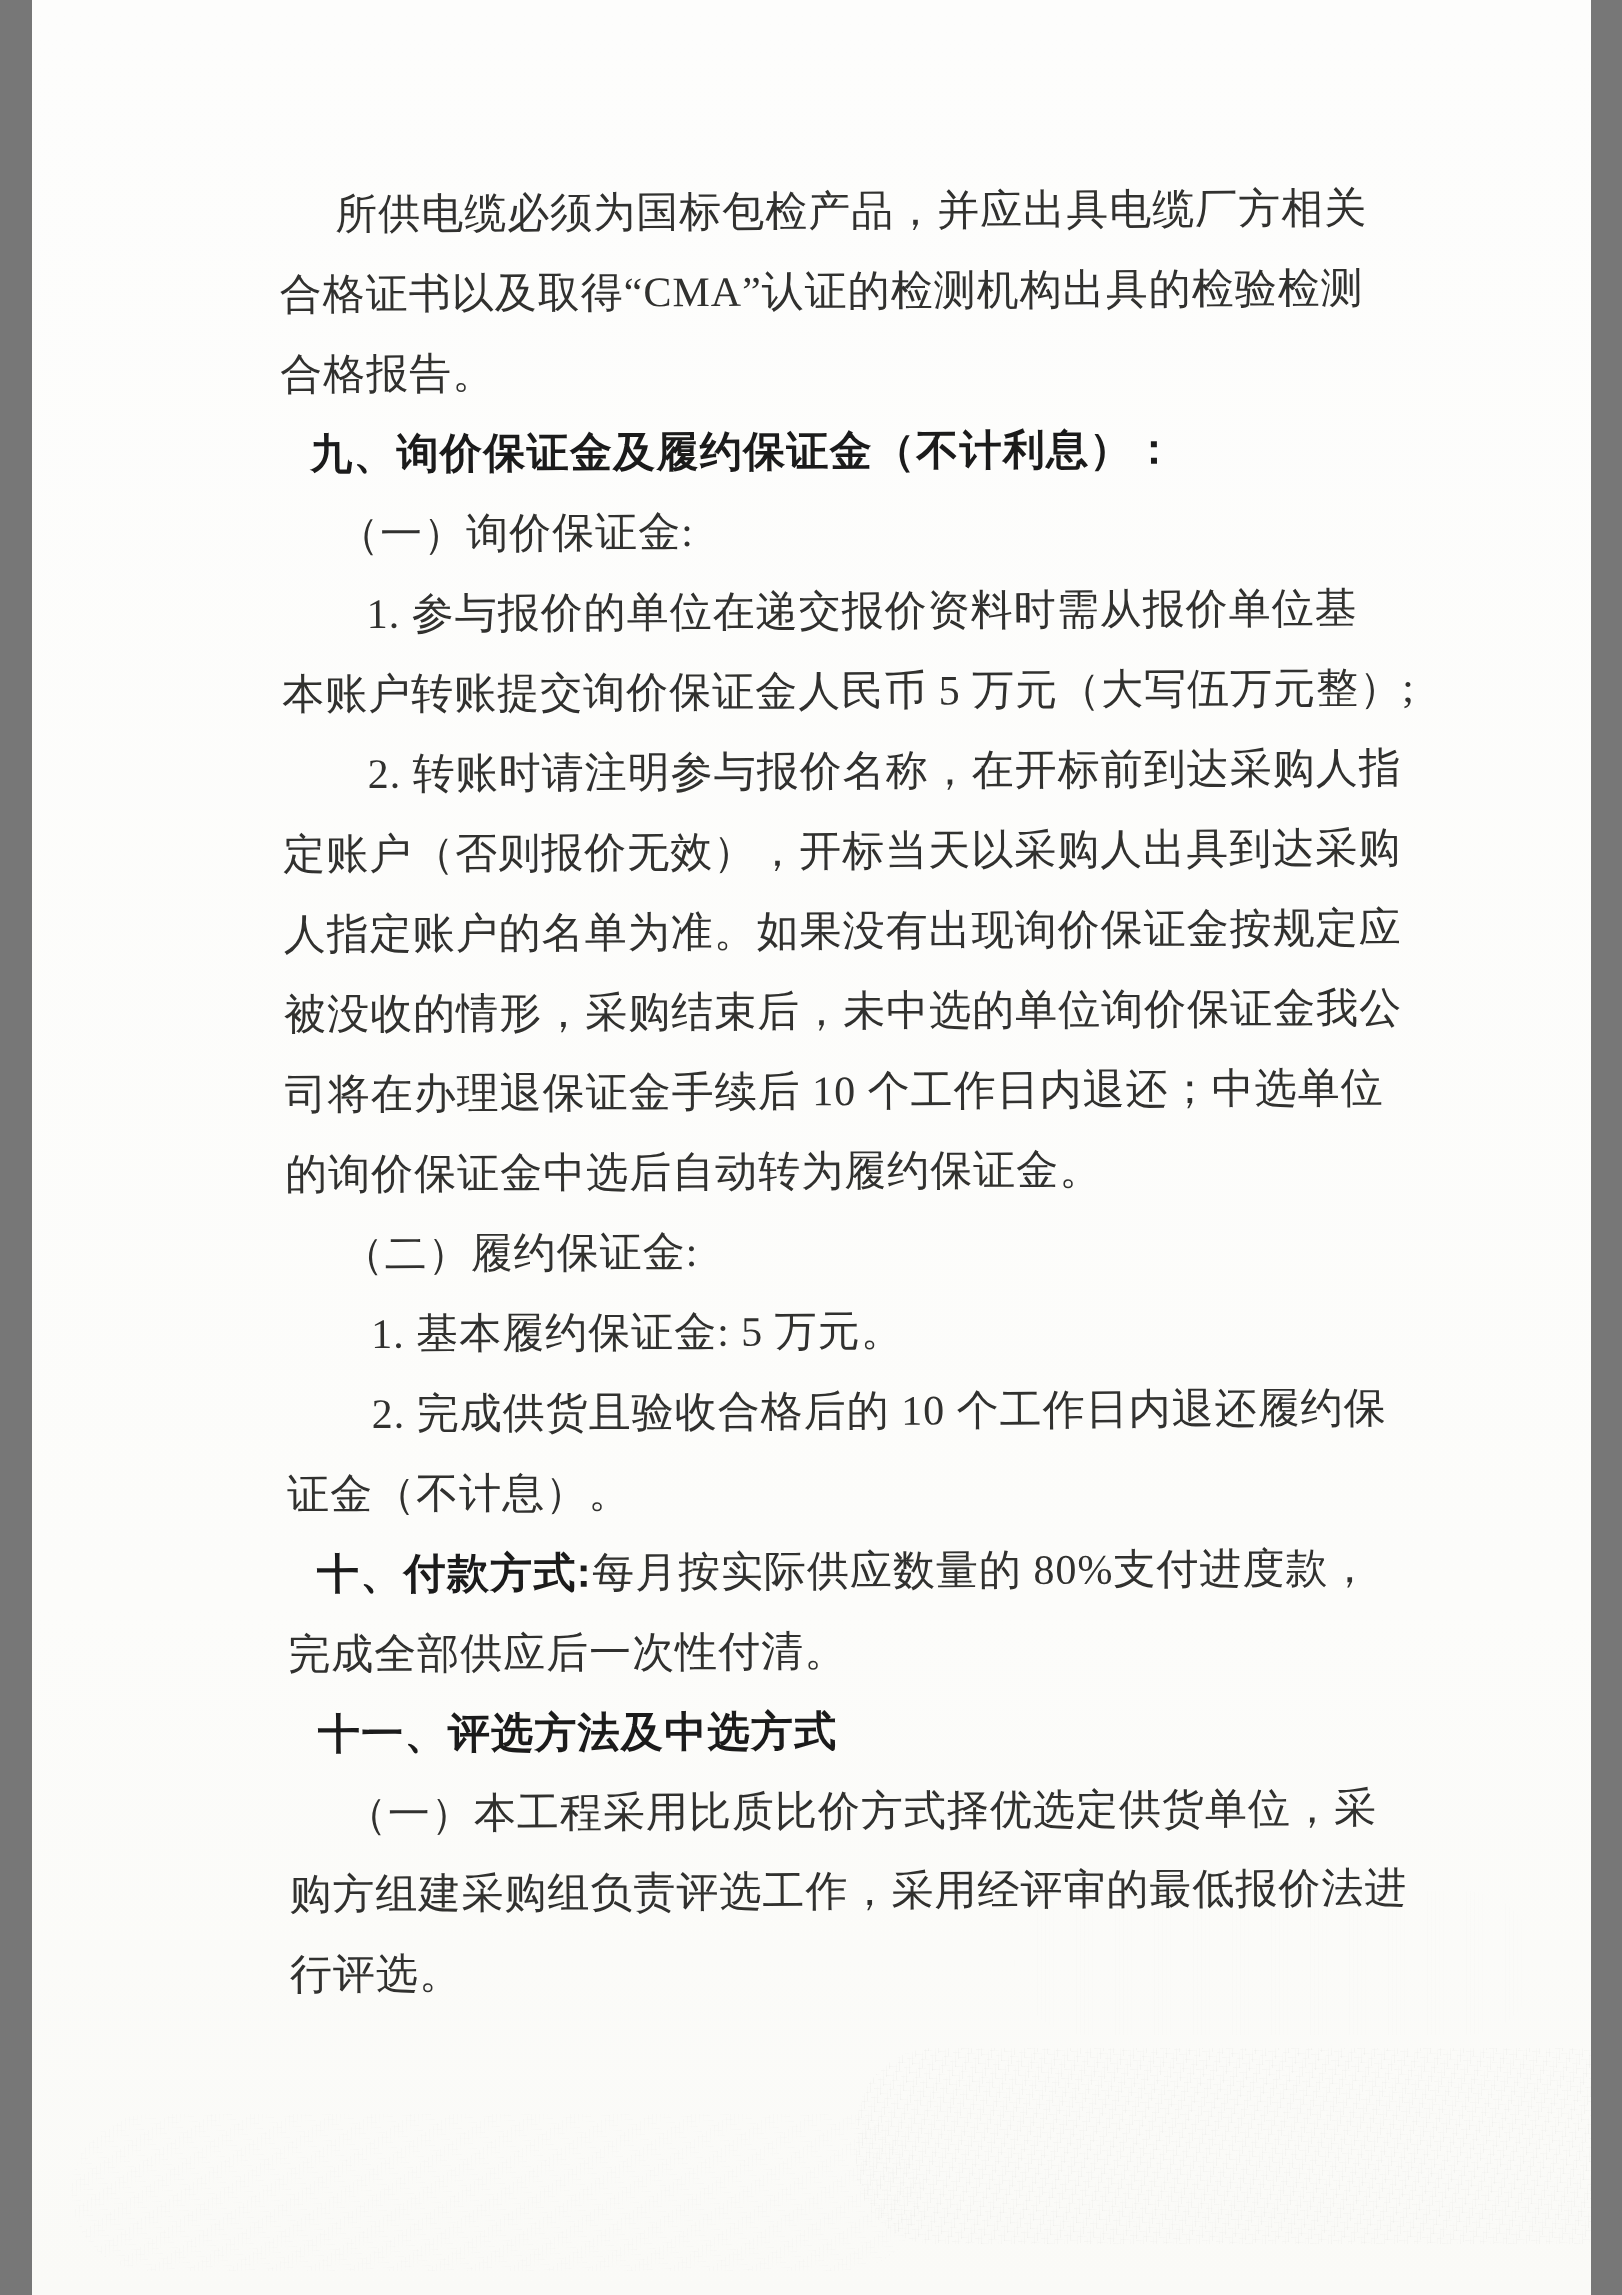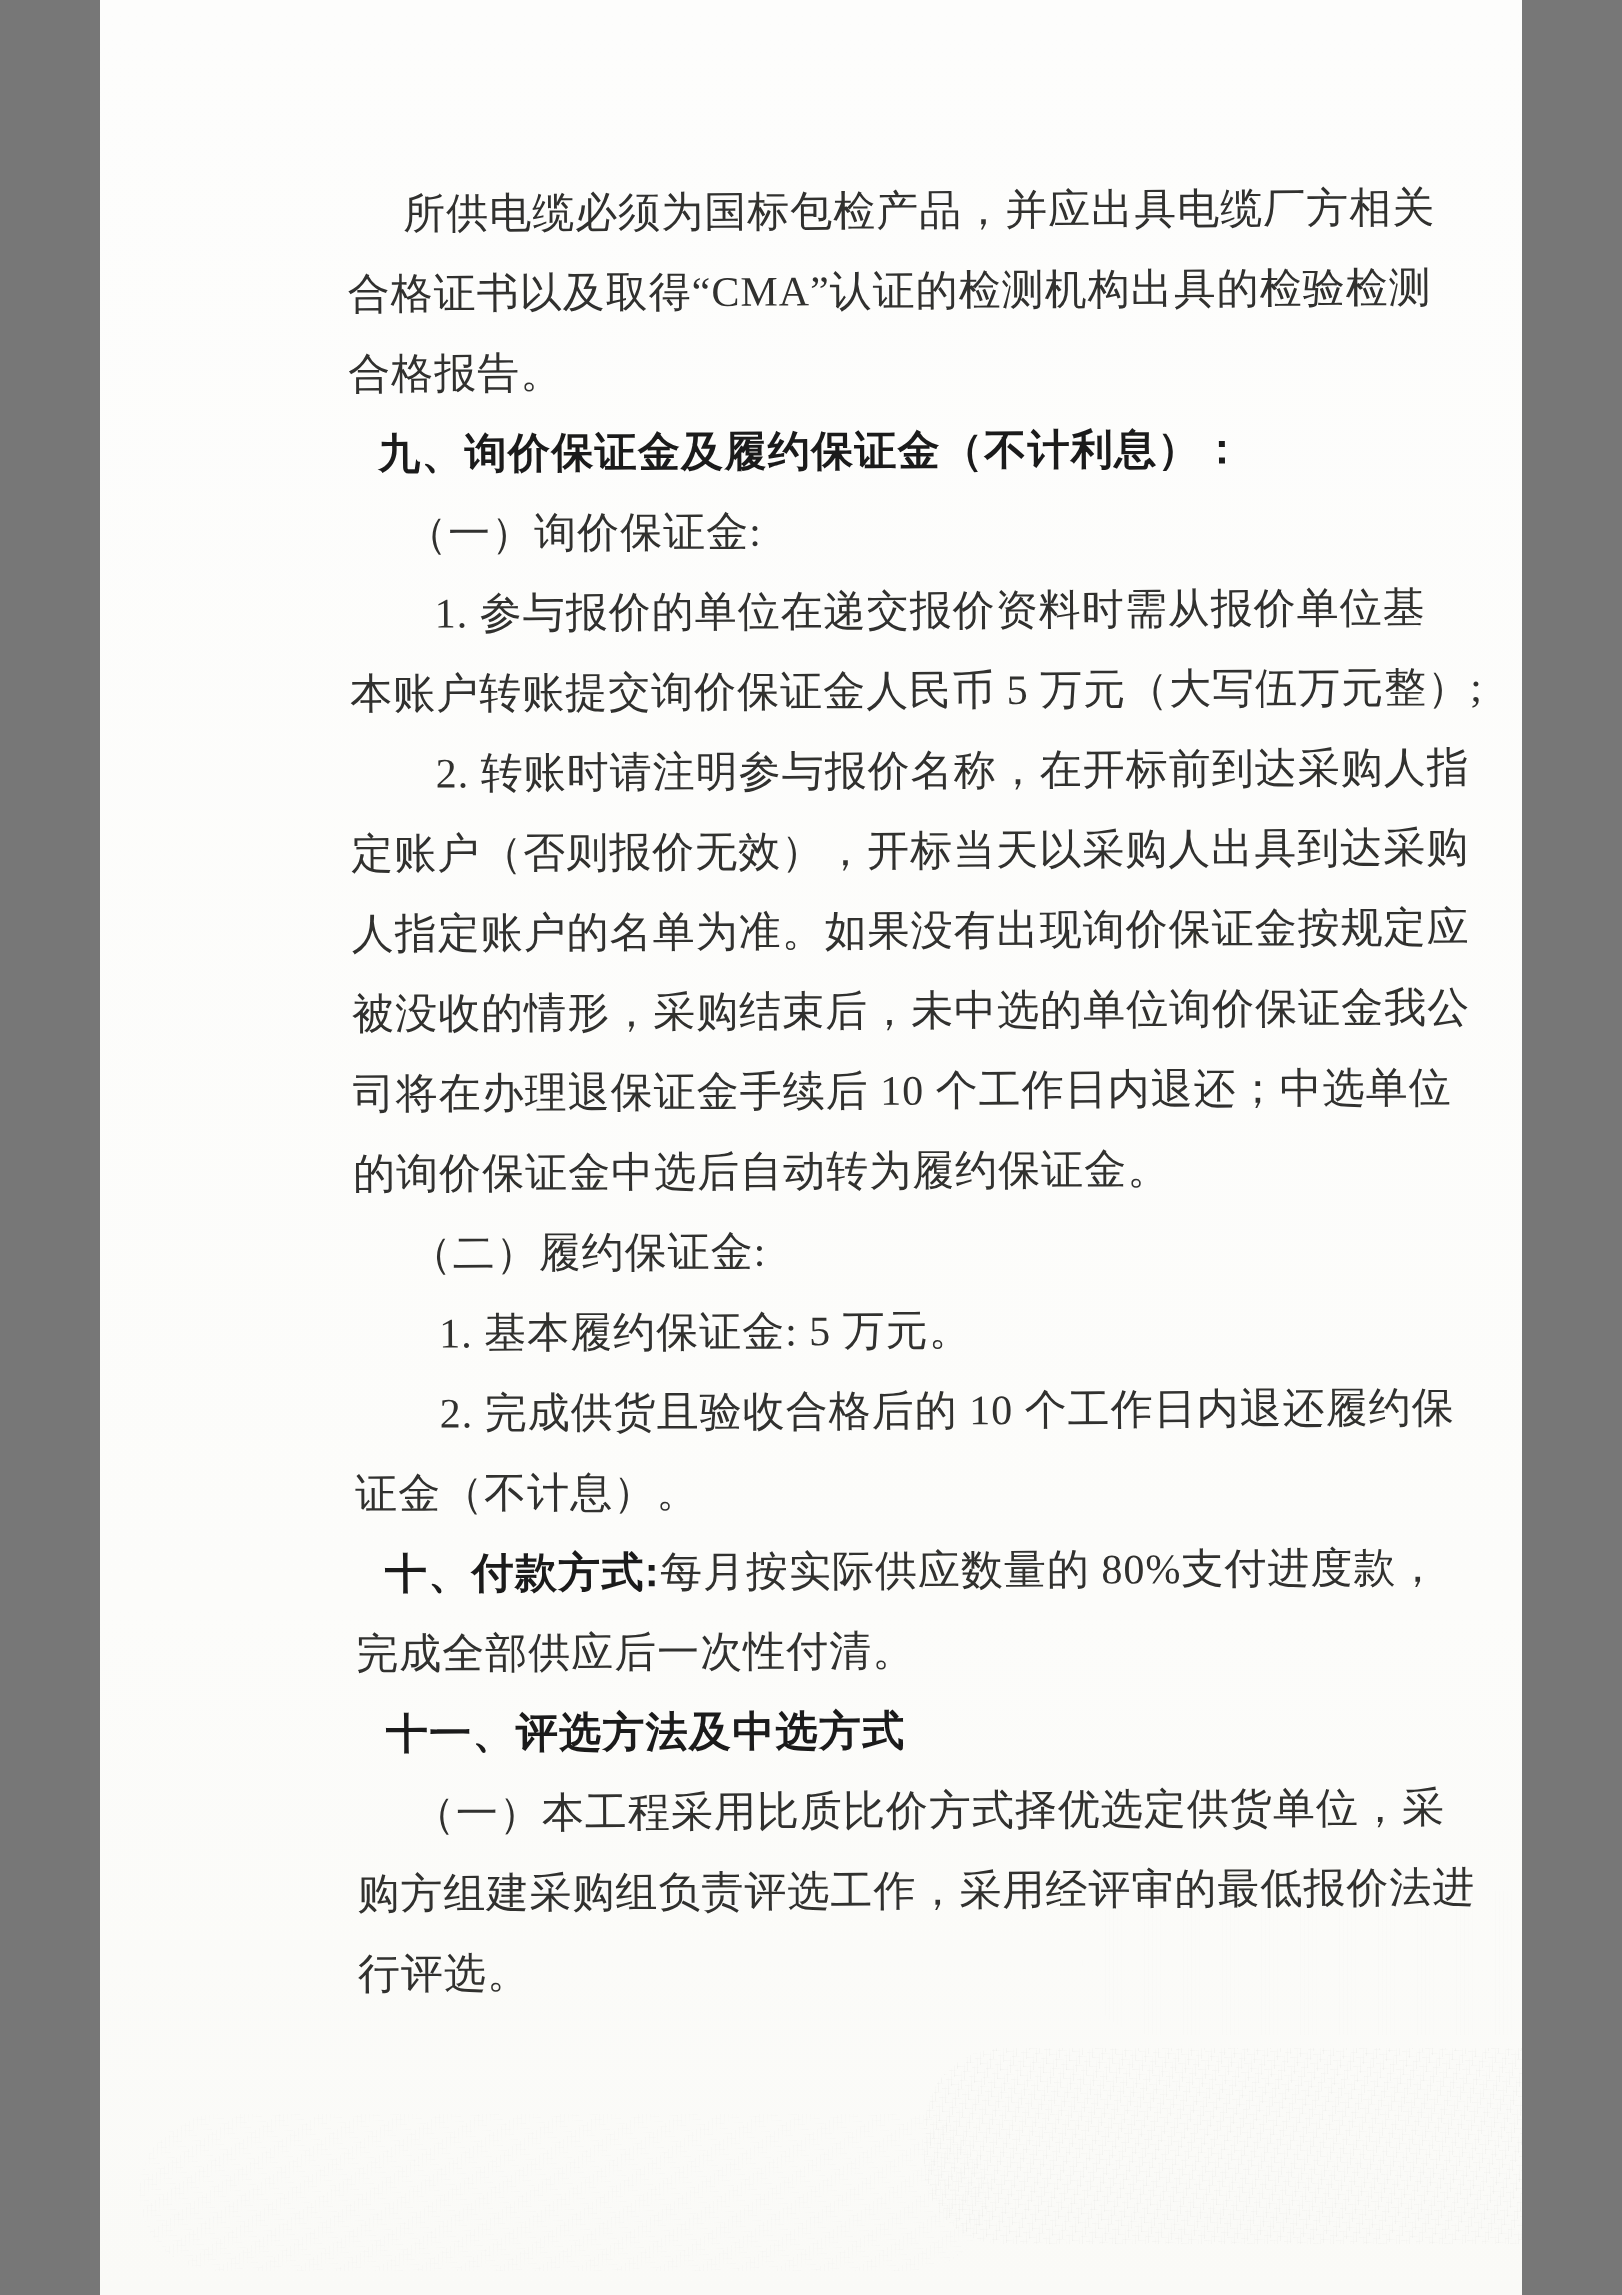--- a/index.html
+++ b/index.html
@@ -1,18 +1,18 @@
 <!DOCTYPE html>
 <html lang="zh" style="font-size:10.5px"><head>
 <meta charset="utf-8">
 <style>
   html,body{margin:0;padding:0;background:#777;}
   .page{
     position:relative;
-    width:1422px;height:2295px;
+    width:1559px;height:2295px;
     margin:0 auto;
     background:linear-gradient(180deg,#fdfdfc 0%,#fcfcfa 70%,#fafaf7 100%);
     overflow:hidden;
     font-family:"Liberation Serif","DejaVu Serif",serif;
   }
   .text-block{
     position:absolute;
     left:247px;top:171px;right:157px;
     transform:rotate(-0.35deg);
     transform-origin:50% 0;

